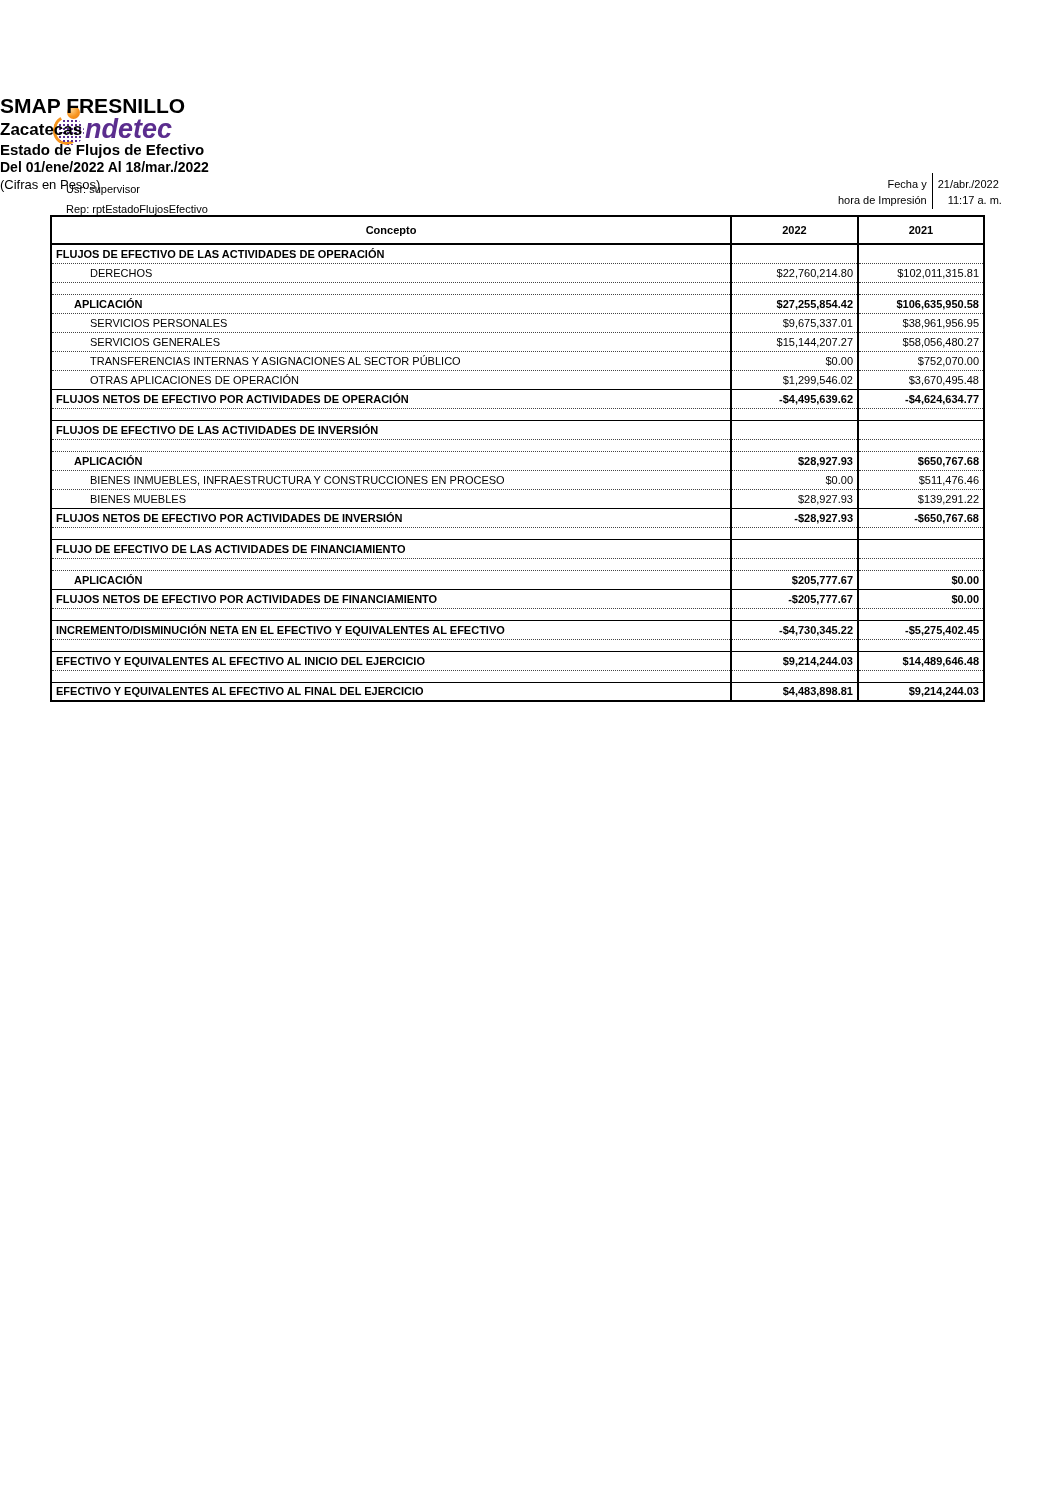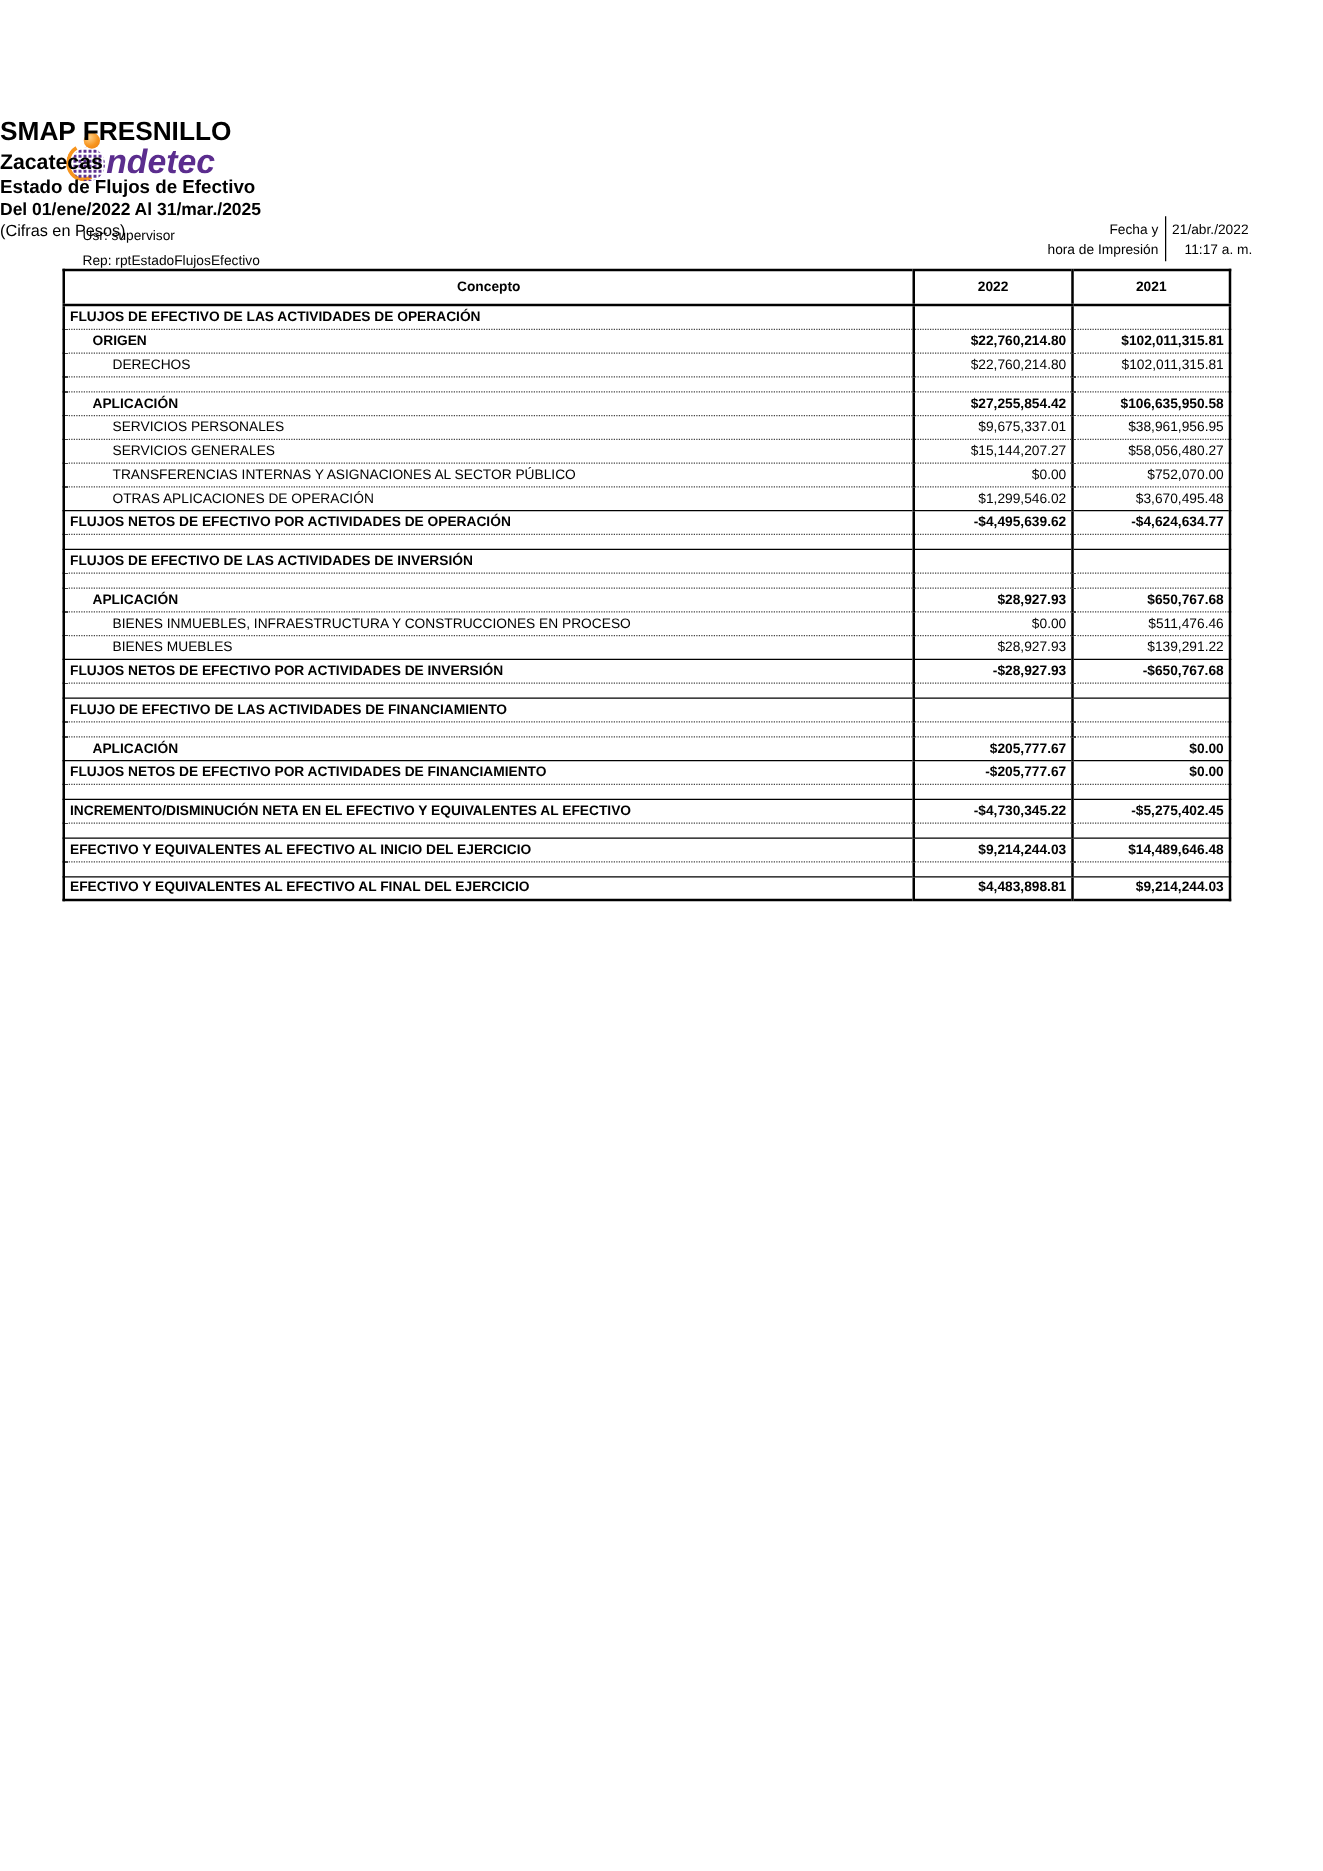--- a/index.html
+++ b/index.html
@@ -87,21 +87,21 @@
       <span class="logo-dots"></span>
       <span class="logo-ball"></span>
     </span>
     <span class="logo-text">ndetec</span>
   </div>
 
   <div class="title-block">
     <div class="t1">SMAP FRESNILLO</div>
     <div class="t2">Zacatecas</div>
     <div class="t3">Estado de Flujos de Efectivo</div>
-    <div class="t4">Del 01/ene/2022 Al 31/mar./2025</div>
+    <div class="t4">Del 01/ene/2022 Al 18/mar./2022</div>
     <div class="t5">(Cifras en Pesos)</div>
   </div>
 
   <div class="meta-left">
     <div>Usr: supervisor</div>
     <div>Rep: rptEstadoFlujosEfectivo</div>
   </div>
 
   <div class="meta-right">
     <div class="meta-right-labels">
@@ -127,25 +127,20 @@
         <th class="valh">2022</th>
         <th class="valh">2021</th>
       </tr>
     </thead>
     <tbody id="report-rows">
         <tr class="row section">
           <td class="concept">FLUJOS DE EFECTIVO DE LAS ACTIVIDADES DE OPERACIÓN</td>
           <td class="val"></td>
           <td class="val"></td>
         </tr>
-        <tr class="row group">
-          <td class="concept">ORIGEN</td>
-          <td class="val">$22,760,214.80</td>
-          <td class="val">$102,011,315.81</td>
-        </tr>
         <tr class="row detail">
           <td class="concept">DERECHOS</td>
           <td class="val">$22,760,214.80</td>
           <td class="val">$102,011,315.81</td>
         </tr>
         <tr class="row blank">
           <td class="concept"></td>
           <td class="val"></td>
           <td class="val"></td>
         </tr>

